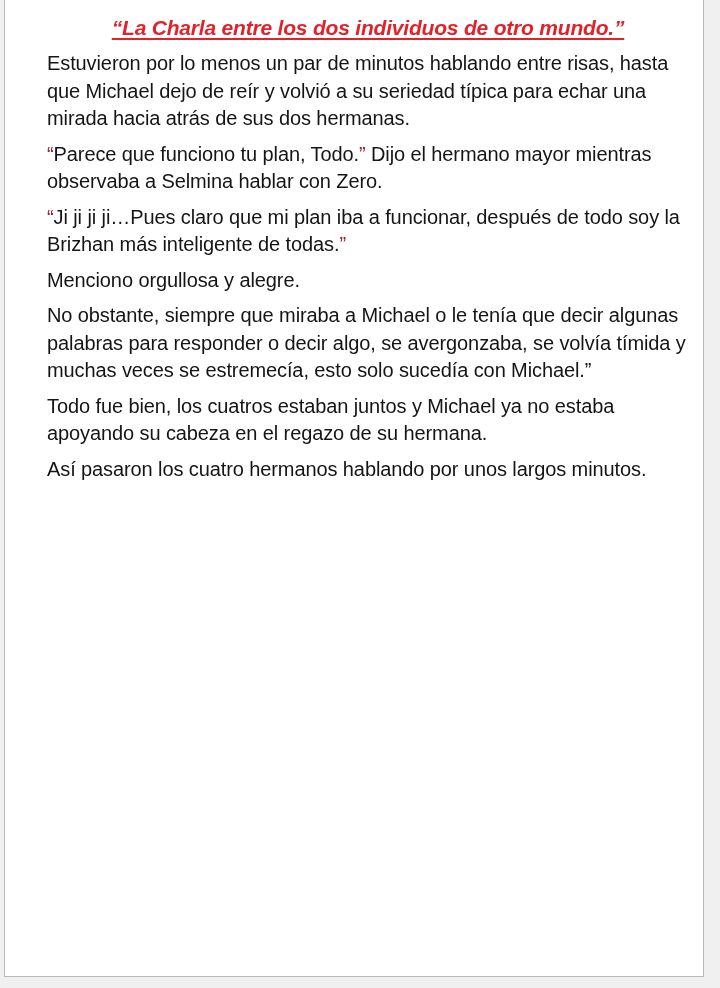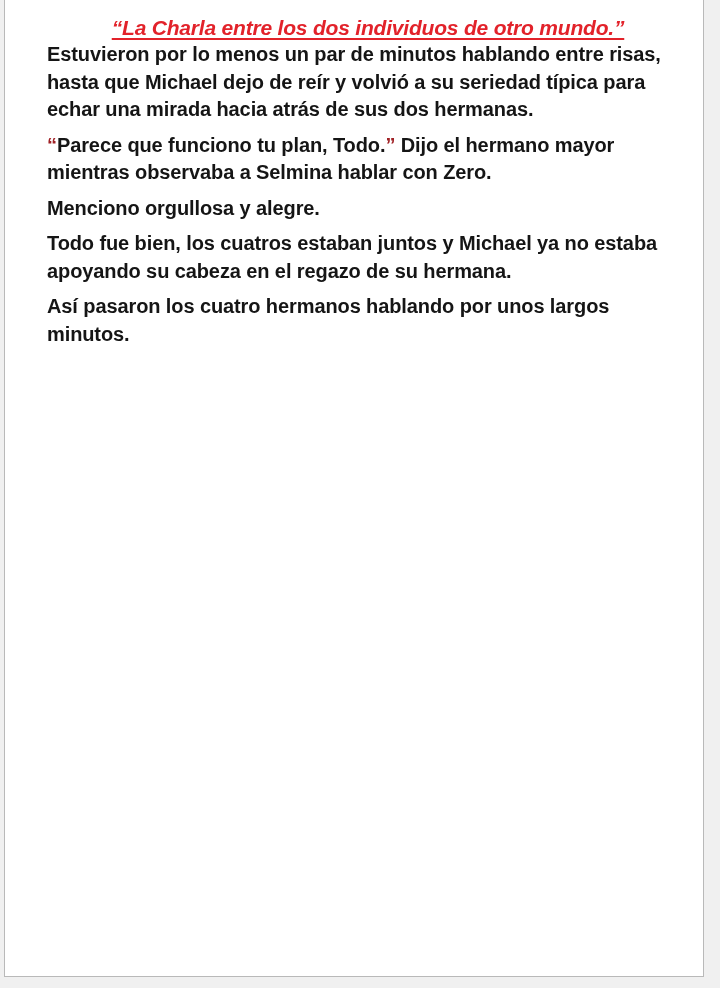--- a/index.html
+++ b/index.html
@@ -16,49 +16,51 @@
     left: 4px;
     top: -2px;
     width: 700px;
     height: 979px;
     box-sizing: border-box;
     background: #ffffff;
     border: 1px solid #b9b9b9;
     padding: 16px 14px 0 42px;
   }
   .doc-title {
-    margin: 0 0 0 0;
+    margin: 0 0 9px 0;
     text-align: center;
     font-size: 21px;
     line-height: 26px;
     font-weight: bold;
     font-style: italic;
     color: var(--title-red, #e2222a);
     text-decoration: underline;
     text-decoration-thickness: 2px;
     text-underline-offset: 3px;
     letter-spacing: -0.2px;
   }
   .story p {
     margin: 0 0 8px 0;
     font-size: 20px;
     line-height: 27.5px;
-    font-weight: bold;
+    font-weight: normal;
     color: var(--body-color, #151515);
     letter-spacing: -0.1px;
   }
   .story p .red {
     color: var(--quote-red, #a02125);
   }
 </style>
 </head>
 <body>
 
 <div class="page">
   <h1 class="doc-title">“La Charla entre los dos individuos de otro mundo.”</h1>
   <div class="story" id="story-body">
       <p><span>Estuvieron por lo menos un par de minutos hablando entre risas, hasta que Michael dejo de reír y volvió a su seriedad típica para echar una mirada hacia atrás de sus dos hermanas.</span></p>
       <p><span class="red">“</span><span>Parece que funciono tu plan, Todo.</span><span class="red">”</span><span> Dijo el hermano mayor mientras observaba a Selmina hablar con Zero.</span></p>
+      <p><span class="red">“</span><span>Ji ji ji ji…Pues claro que mi plan iba a funcionar, después de todo soy la Brizhan más inteligente de todas.</span><span class="red">”</span></p>
       <p><span>Menciono orgullosa y alegre.</span></p>
+      <p><span>No obstante, siempre que miraba a Michael o le tenía que decir algunas palabras para responder o decir algo, se avergonzaba, se volvía tímida y muchas veces se estremecía, esto solo sucedía con Michael.”</span></p>
       <p><span>Todo fue bien, los cuatros estaban juntos y Michael ya no estaba apoyando su cabeza en el regazo de su hermana.</span></p>
       <p><span>Así pasaron los cuatro hermanos hablando por unos largos minutos.</span></p>
     </div>
 </div>
 
 </body></html>

